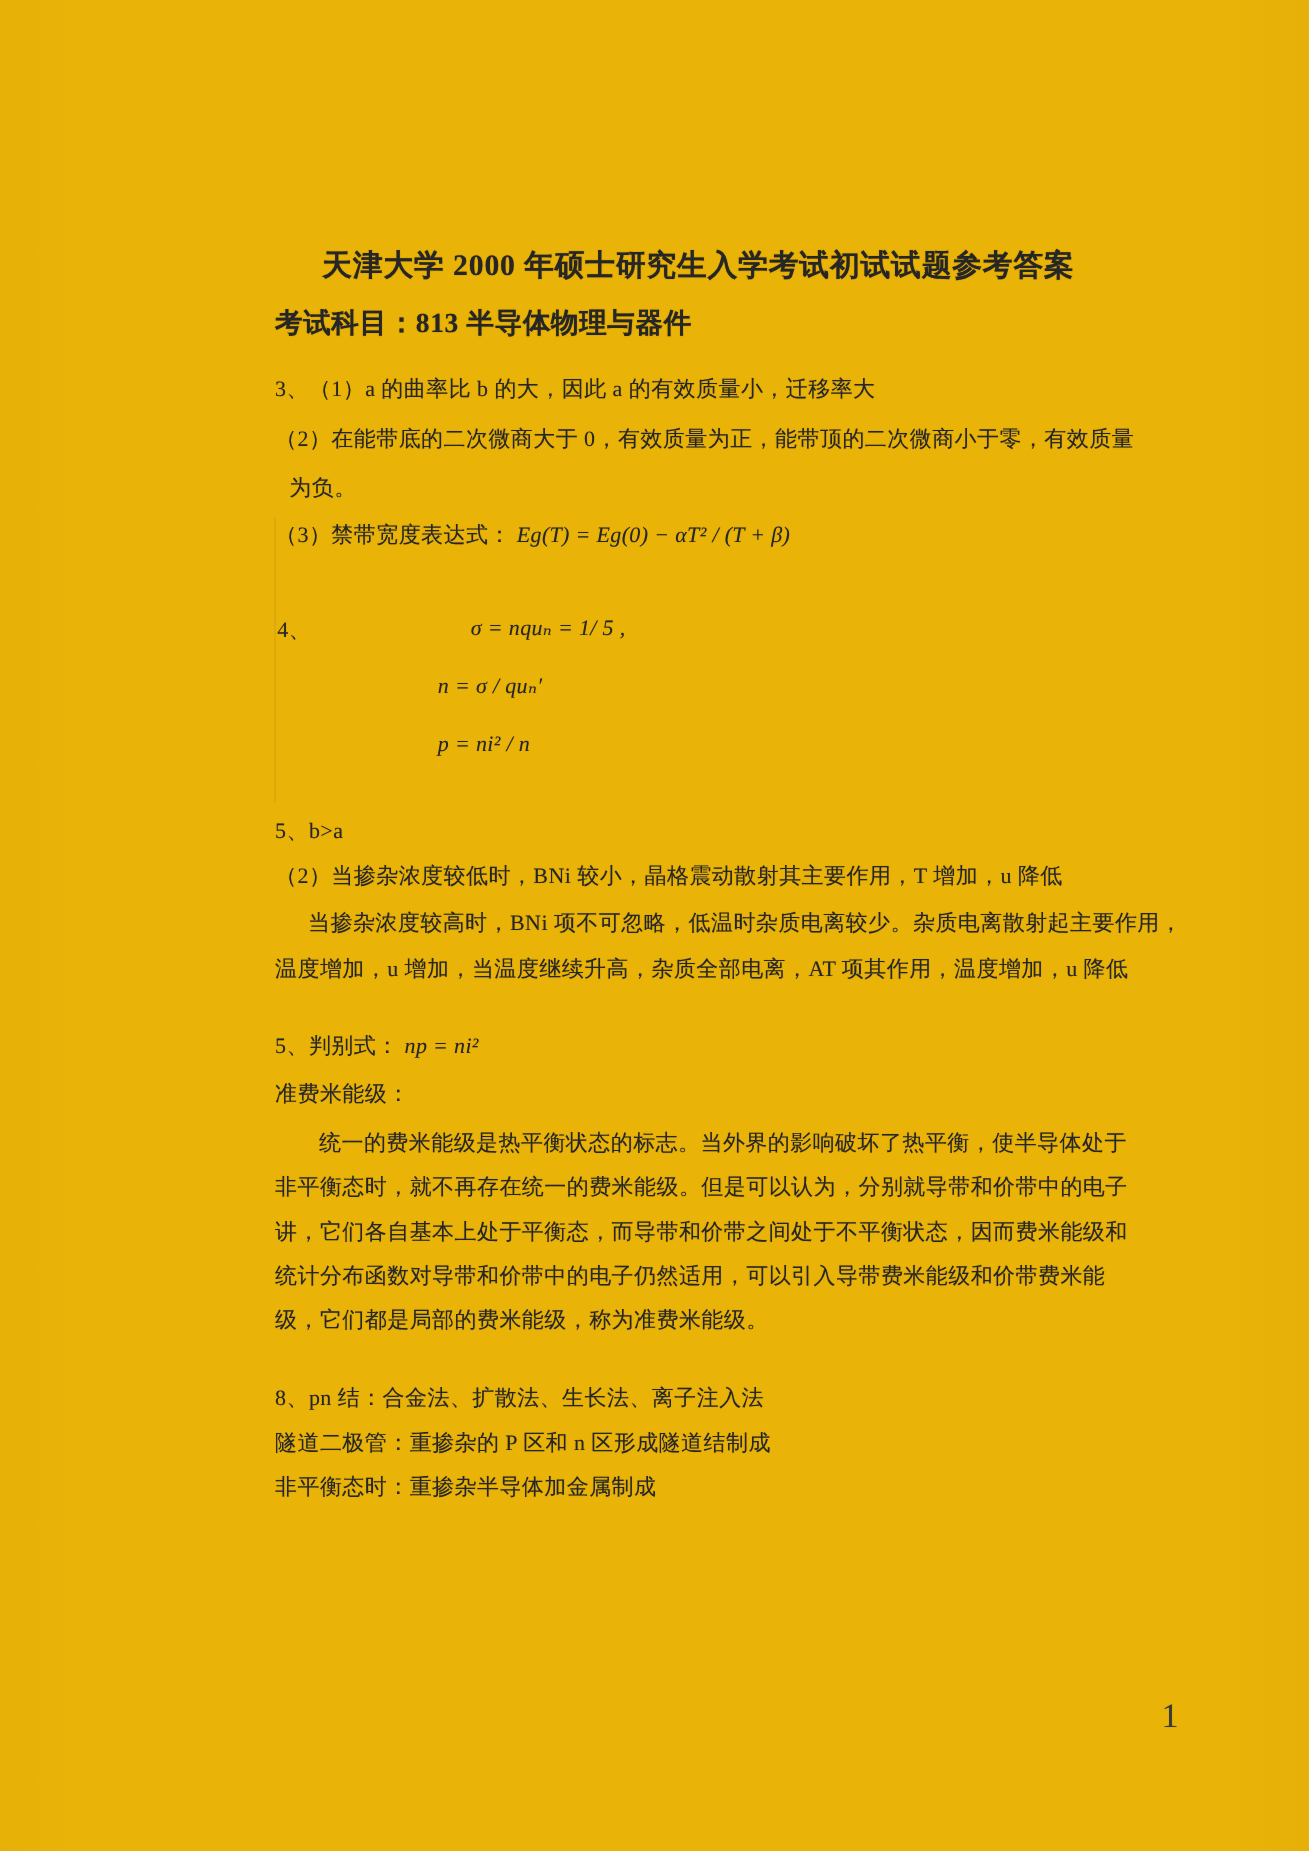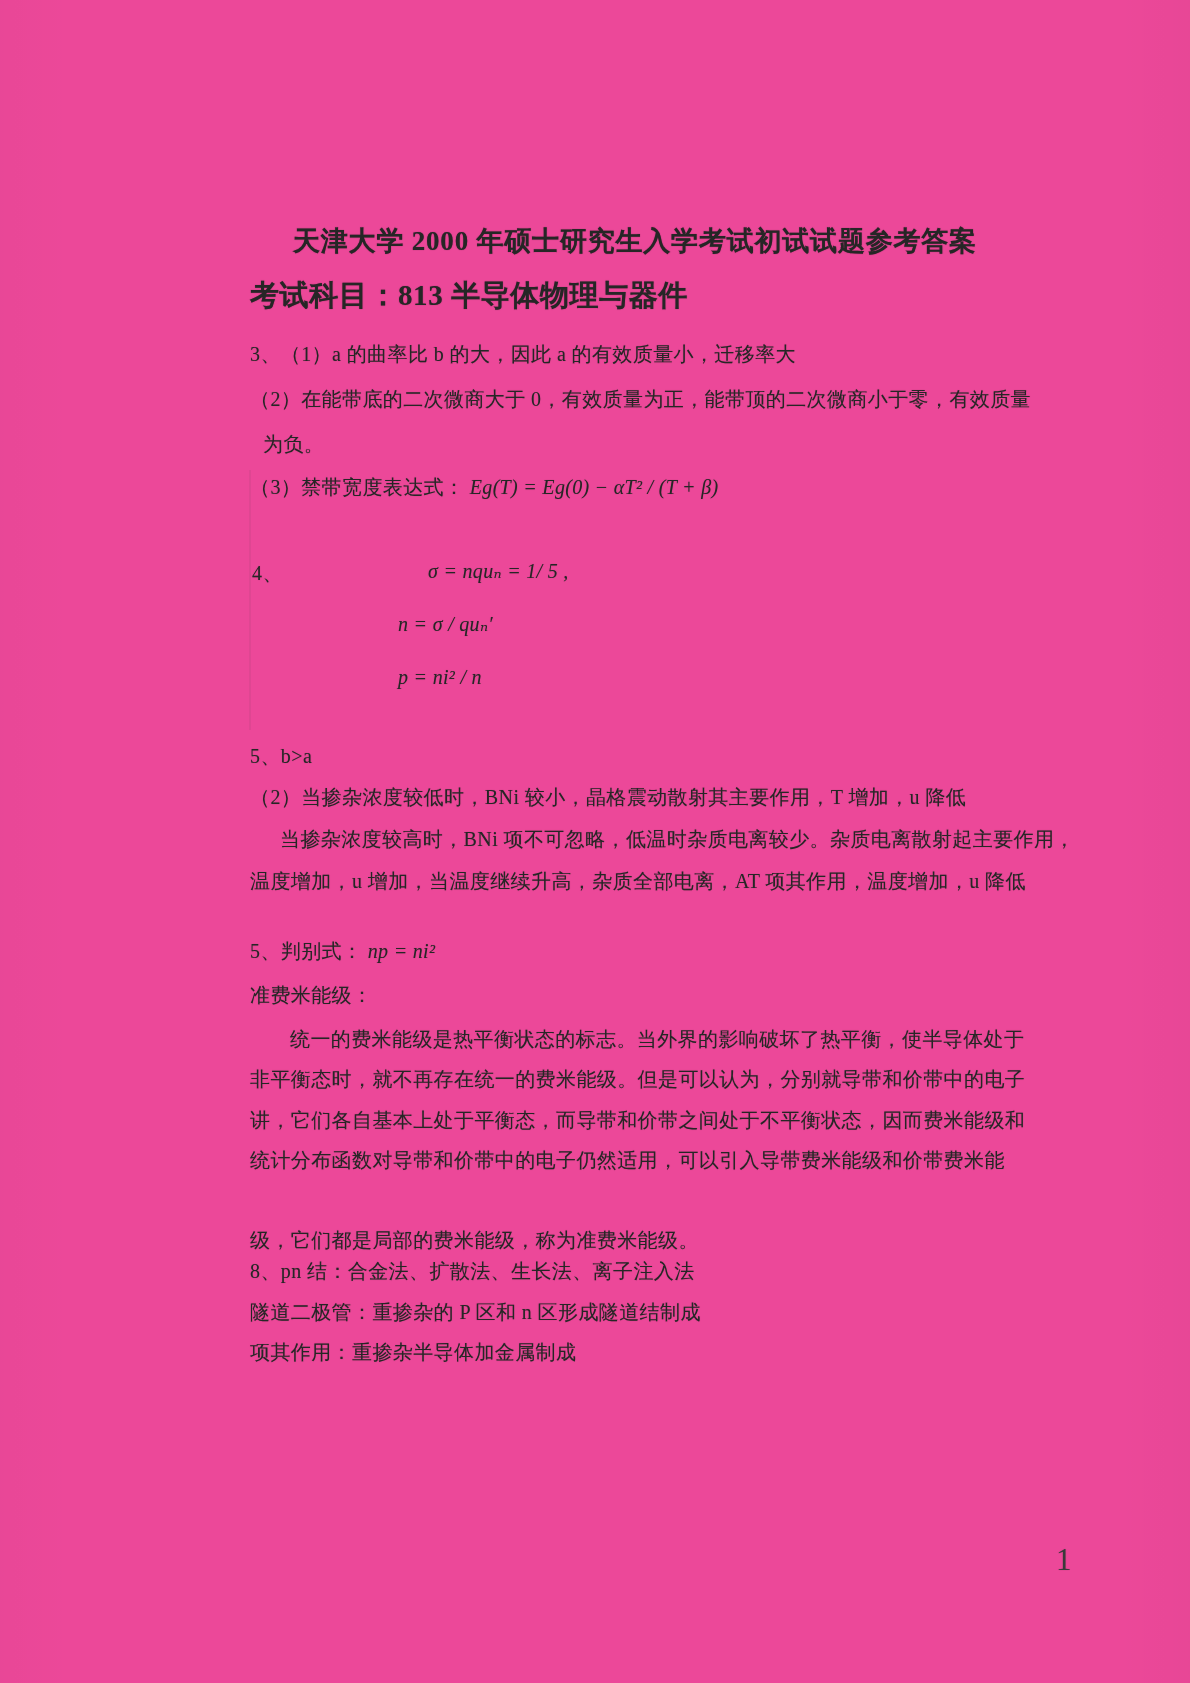--- a/index.html
+++ b/index.html
@@ -5,21 +5,21 @@
   html, body {
     margin: 0;
     padding: 0;
     background: #e8e8e6;
   }
   .page {
     position: relative;
     width: 1190px;
     height: 1683px;
     margin: 0 auto;
-    background: #ec4899;
+    background: #eab308;
     overflow: hidden;
     font-family: "Liberation Serif", "DejaVu Serif", serif;
     color: #262626;
   }
   
   .scan-streak {
     position: absolute;
     left: 249px;
     top: 470px;
     width: 2px;
@@ -40,21 +40,21 @@
     letter-spacing: 0.4px;
     text-shadow: 0 0 1px rgba(45,45,45,0.35);
   }
   .doc-title {
     font-size: 27px;
     font-weight: bold;
     letter-spacing: 0.8px;
     text-shadow: 0 0 1px rgba(20,20,20,0.5);
   }
   .subject {
-    font-size: 29px;
+    font-size: 25px;
     font-weight: bold;
     letter-spacing: 0.6px;
     text-shadow: 0 0 1px rgba(20,20,20,0.5);
   }
   .formula {
     font-family: "Liberation Serif", "DejaVu Serif", serif;
     font-style: italic;
     letter-spacing: 0.3px;
   }
   .inline-label {
@@ -101,20 +101,20 @@
 
   <div class="line" style="left:250px; top:938px;">
     <span class="inline-label">5、判别式：</span>
     <span class="formula">np = ni²</span>
   </div>
   <div class="line" style="left:250px; top:982px;">准费米能级：</div>
   <div class="line" style="left:290px; top:1026px;">统一的费米能级是热平衡状态的标志。当外界的影响破坏了热平衡，使半导体处于</div>
   <div class="line" style="left:250px; top:1066px;">非平衡态时，就不再存在统一的费米能级。但是可以认为，分别就导带和价带中的电子</div>
   <div class="line" style="left:250px; top:1107px;">讲，它们各自基本上处于平衡态，而导带和价带之间处于不平衡状态，因而费米能级和</div>
   <div class="line" style="left:250px; top:1147px;">统计分布函数对导带和价带中的电子仍然适用，可以引入导带费米能级和价带费米能</div>
-  <div class="line" style="left:250px; top:1227px;">级，它们都是局部的费米能级，称为准费米能级。</div>
+  <div class="line" style="left:250px; top:1187px;">级，它们都是局部的费米能级，称为准费米能级。</div>
 
   <div class="line" style="left:250px; top:1258px;">8、pn 结：合金法、扩散法、生长法、离子注入法</div>
   <div class="line" style="left:250px; top:1299px;">隧道二极管：重掺杂的 P 区和 n 区形成隧道结制成</div>
-  <div class="line" style="left:250px; top:1339px;">项其作用：重掺杂半导体加金属制成</div>
+  <div class="line" style="left:250px; top:1339px;">非平衡态时：重掺杂半导体加金属制成</div>
 
   <div class="page-number">1</div>
 </div>
 
 </body></html>

